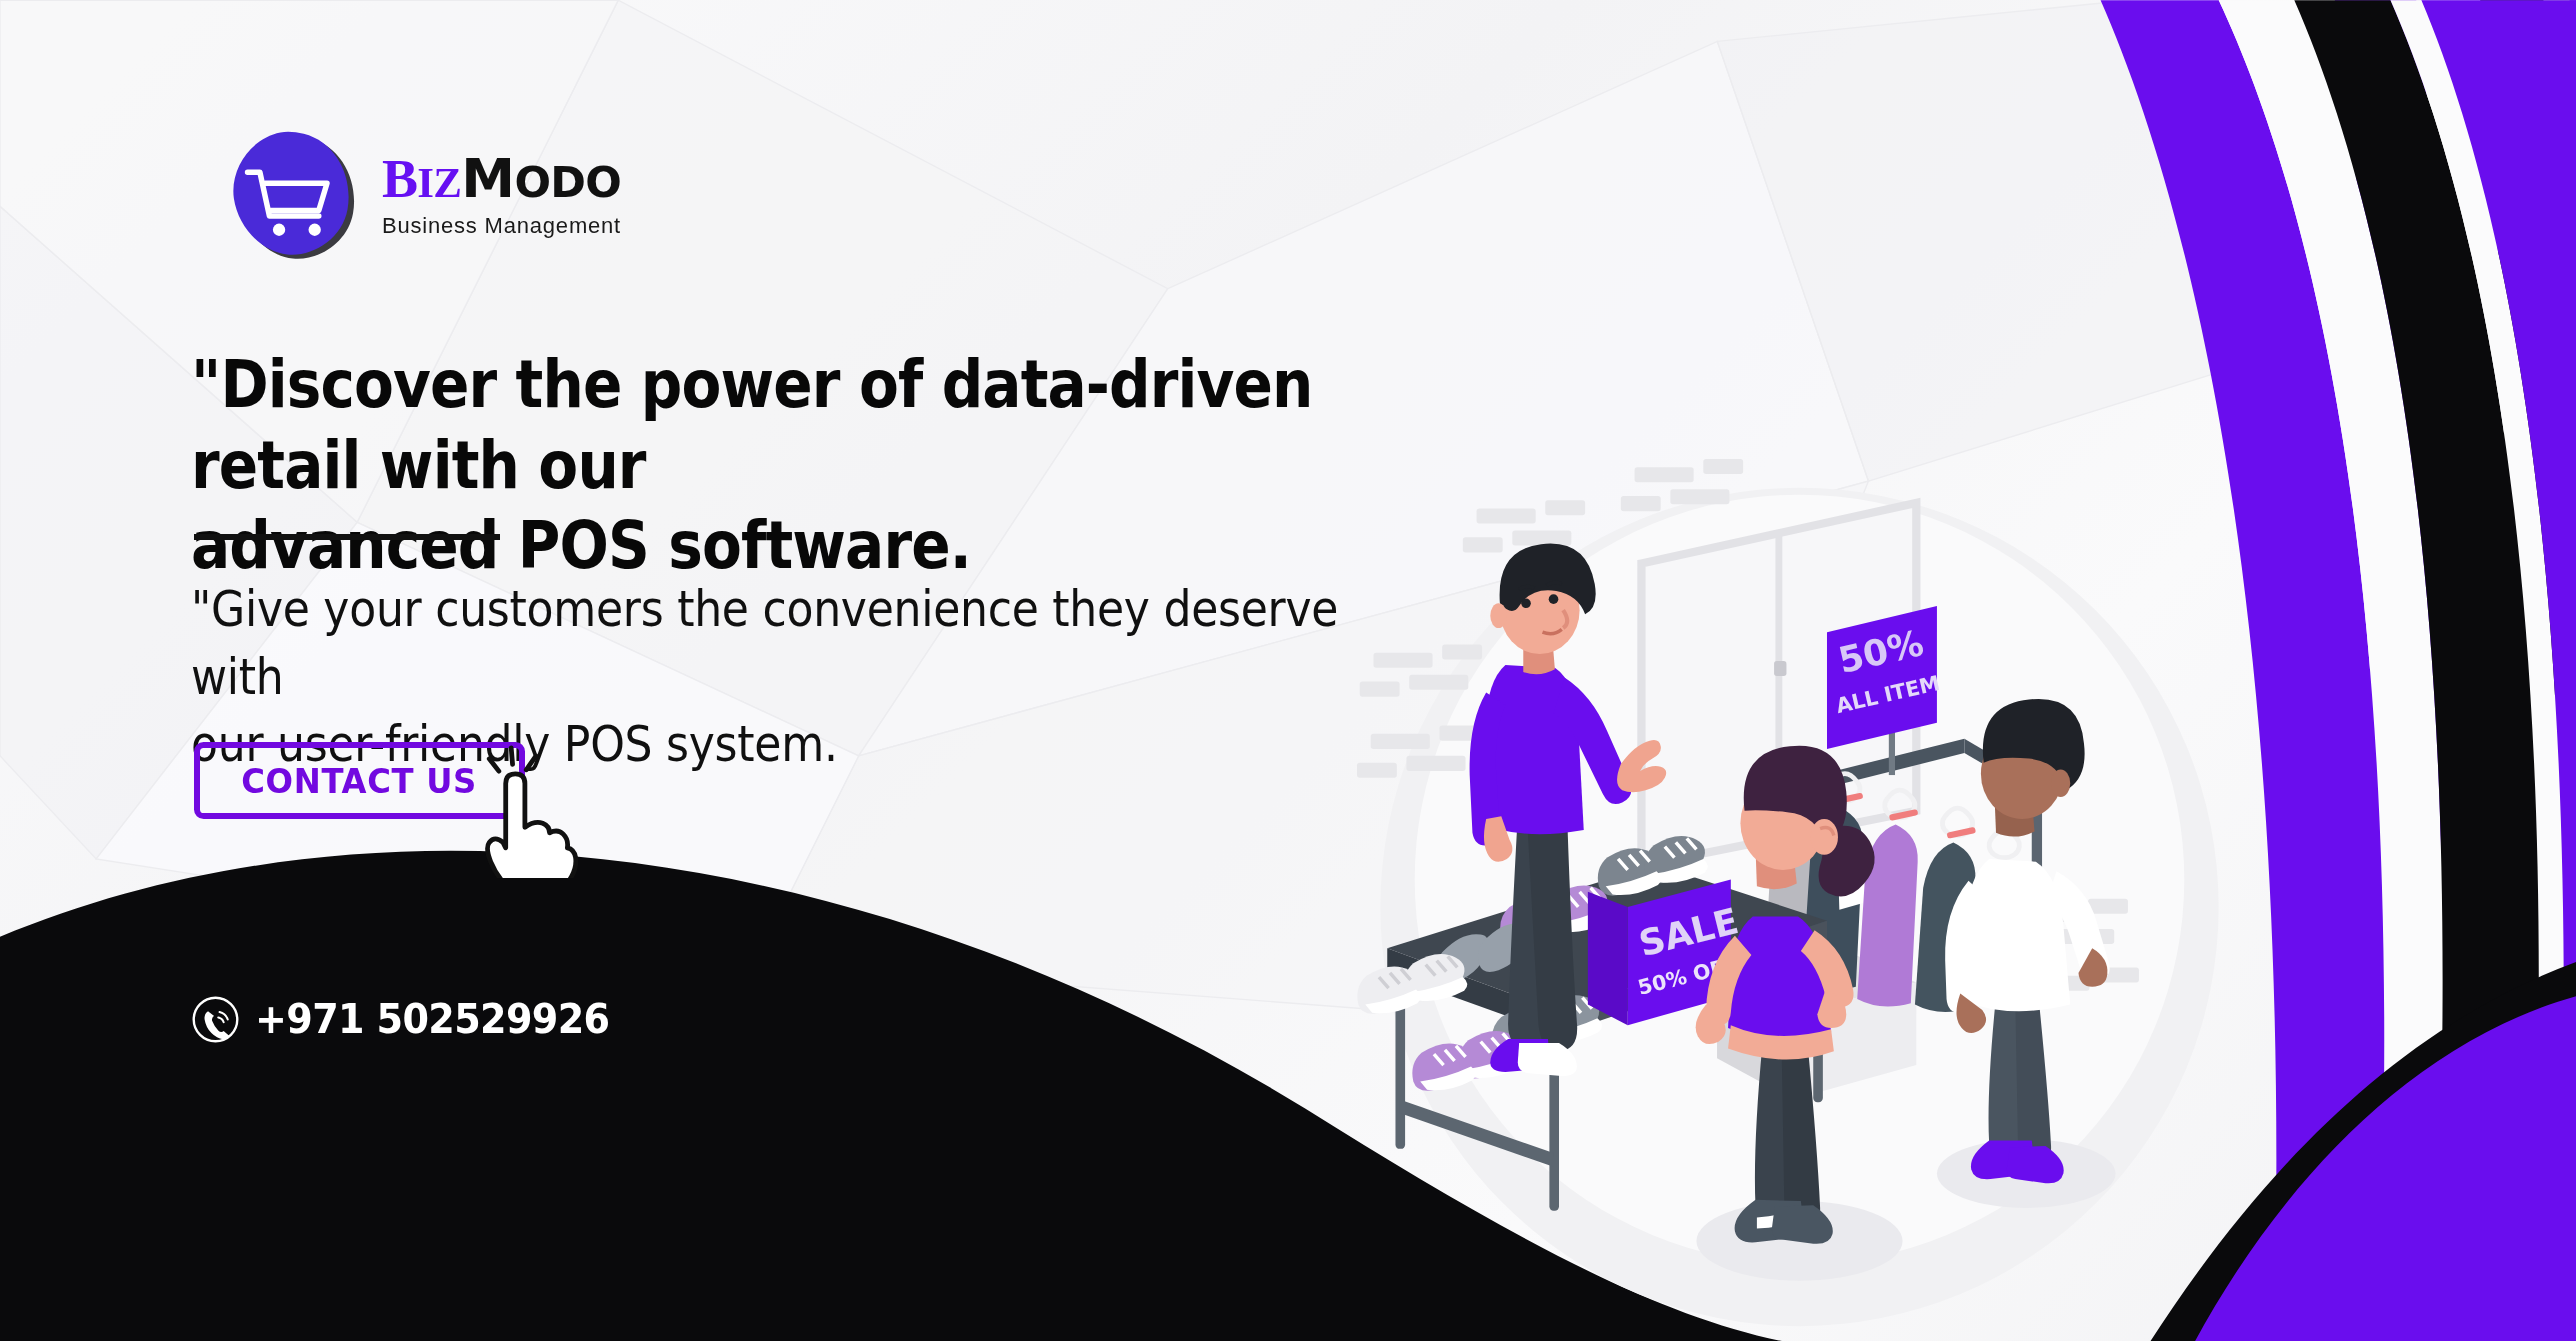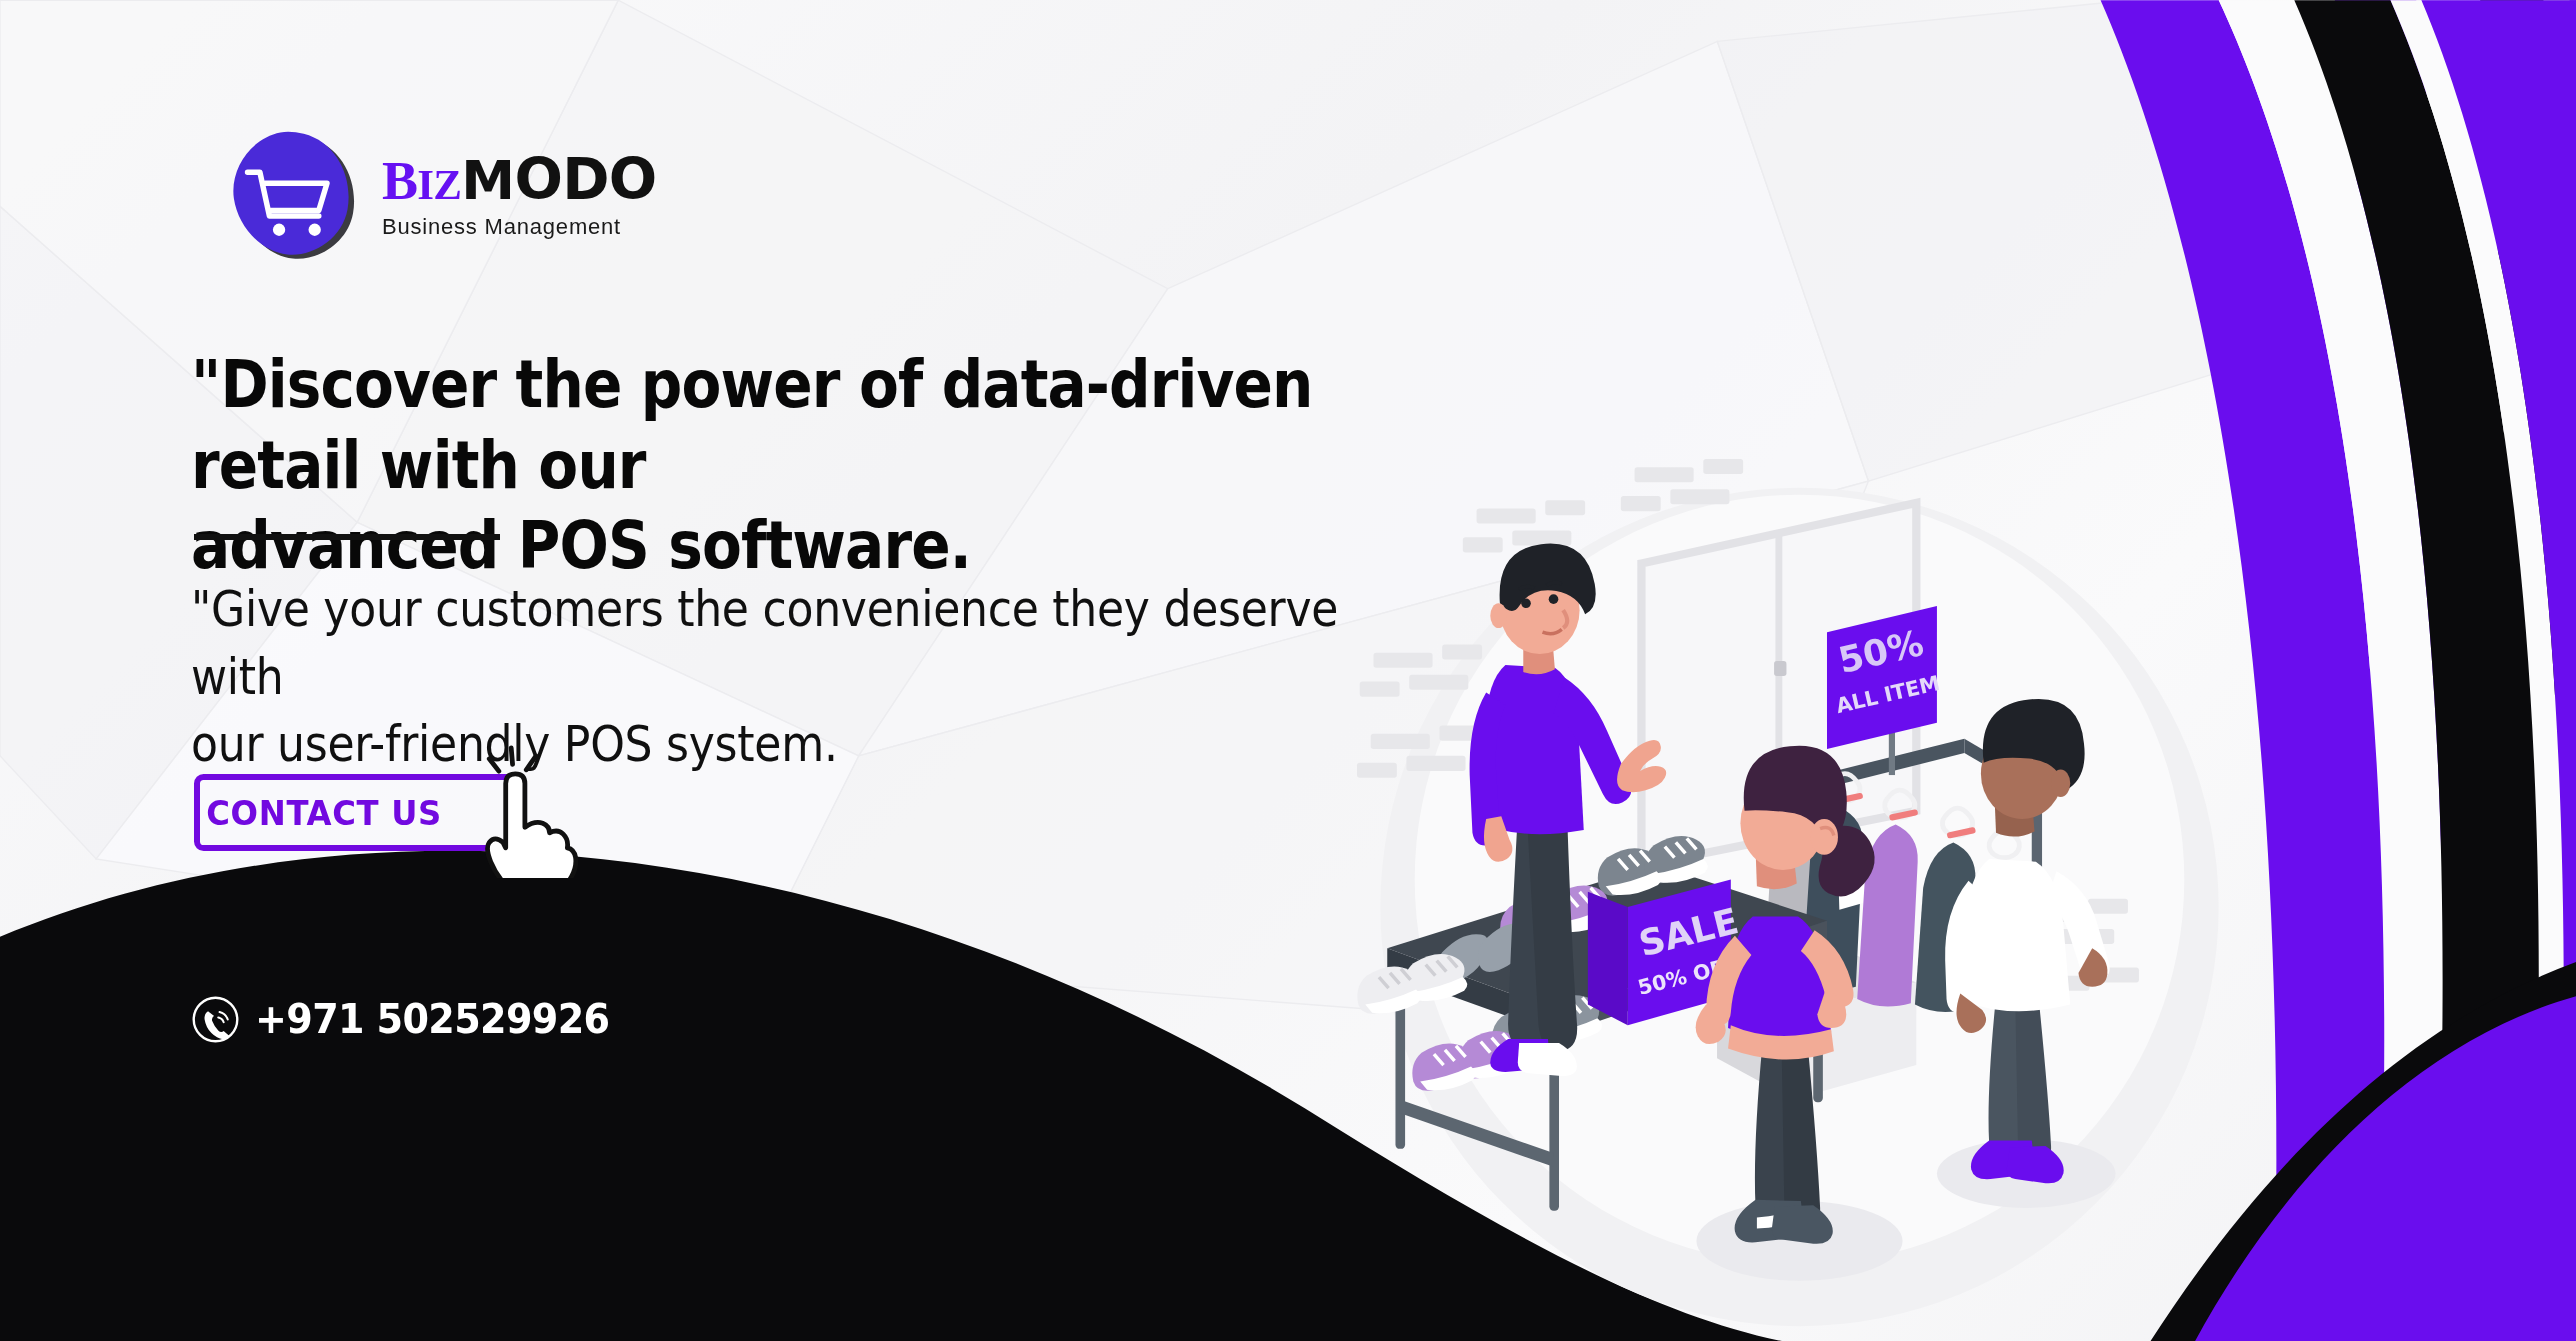--- a/index.html
+++ b/index.html
@@ -36,21 +36,21 @@
   .logo{position:absolute;left:227px;top:127px;display:flex;align-items:center;gap:18px;}
   .logo-mark{position:relative;width:137px;height:137px;flex:0 0 auto;}
   .logo-mark svg{display:block;}
   .logo-text{display:flex;flex-direction:column;justify-content:center;}
   .logo-word{font-family:"DejaVu Sans", sans-serif;font-weight:bold;font-size:54px;letter-spacing:-0.7px;line-height:1;display:flex;align-items:baseline;}
   .logo-biz{color:#6610f2;font-family:Liberation Serif, serif;}
   .logo-biz .cap{font-size:54px;}
   .logo-biz .small{font-size:43px;}
   .logo-modo{color:#111;}
   .logo-modo .cap{font-size:54px;}
-  .logo-modo .small{font-size:57px;}
+  .logo-modo .small{font-size:43px;}
   .logo-tag{font-family:"Liberation Sans", sans-serif;font-size:22px;color:#1a1a1a;letter-spacing:0.8px;margin-top:6.9px;font-weight:400;}
 
   
   .headline{
     position:absolute;left:191px;top:345px;width:1408px;
     font-family:"DejaVu Sans", sans-serif;
     font-weight:bold;
     font-size:66px;
     line-height:1.22;
     color:#080808;
@@ -75,23 +75,22 @@
     transform-origin:left top;
   }
 
   
   .cta{
     position:absolute;left:194px;top:742px;
     width:331px;height:77px;
     border:6.2px solid #7209e0;
     border-radius:9.6px;
     background:transparent;
-    display:flex;align-items:center;
+    display:flex;align-items:center;justify-content:center;
     cursor:pointer;
-    margin-top:32px;
   }
   .cta-label{
     font-family:"DejaVu Sans", sans-serif;
     font-weight:bold;font-size:34px;
     color:#7209e0;letter-spacing:0.7px;
     transform:scaleX(0.95);
   }
   .cursor-hand{position:absolute;left:474px;top:741px;width:110px;height:137px;pointer-events:none;}
   .cursor-hand svg{display:block;}
 

